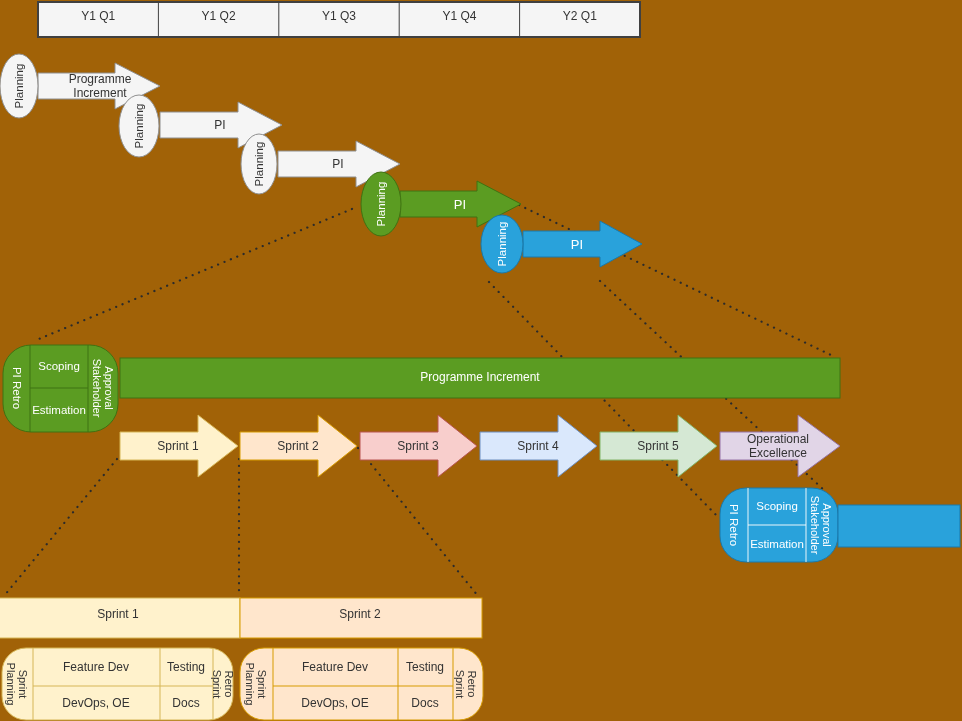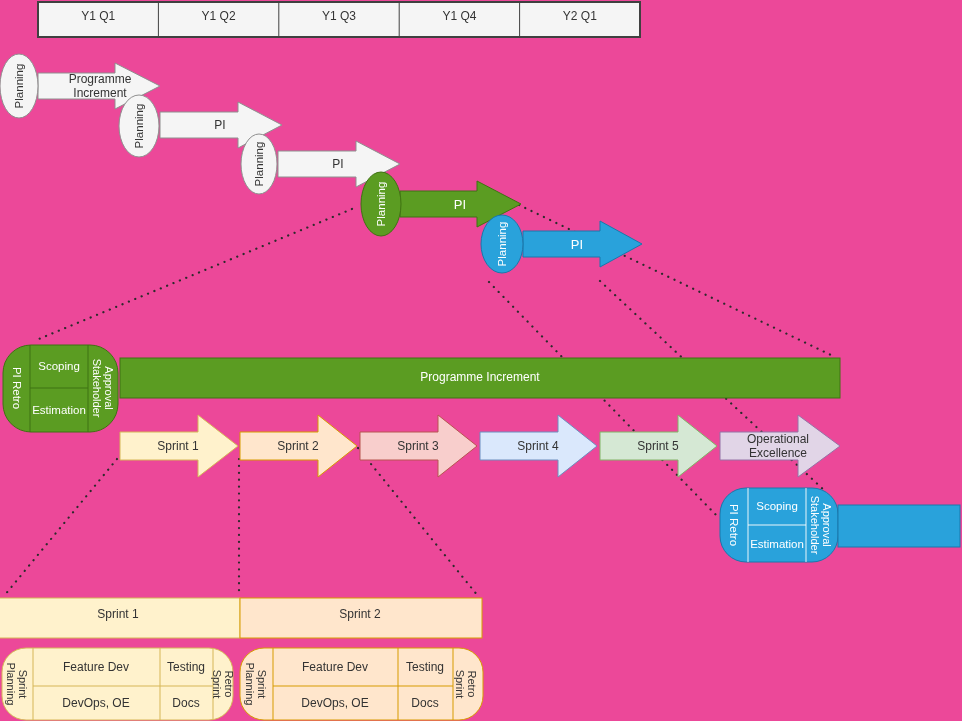--- a/index.html
+++ b/index.html
@@ -1,17 +1,17 @@
 <!DOCTYPE html>
 <html><head>
 <meta charset="utf-8">
 <style>
   html,body{margin:0;padding:0;background:#ffffff;}
   body{font-family:"Liberation Sans", sans-serif;}
-  #stage{position:relative;width:962px;height:721px;background:#ec4899;overflow:hidden;}
+  #stage{position:relative;width:962px;height:721px;background:#a16207;overflow:hidden;}
   svg text{user-select:none;}
 </style>
 </head>
 <body>
 
 <div id="stage">
   <svg id="diagram" width="962" height="721" viewBox="0 0 962 721" xmlns="http://www.w3.org/2000/svg">
       <line x1="352" y1="209" x2="34" y2="341" stroke="#2b2b2b" stroke-width="2.2" stroke-linecap="round" stroke-dasharray="0.1 6.8"></line>
       <line x1="519" y1="205" x2="833" y2="356" stroke="#2b2b2b" stroke-width="2.2" stroke-linecap="round" stroke-dasharray="0.1 6.8"></line>
       <line x1="489" y1="282" x2="719" y2="518" stroke="#2b2b2b" stroke-width="2.2" stroke-linecap="round" stroke-dasharray="0.1 6.8"></line>

